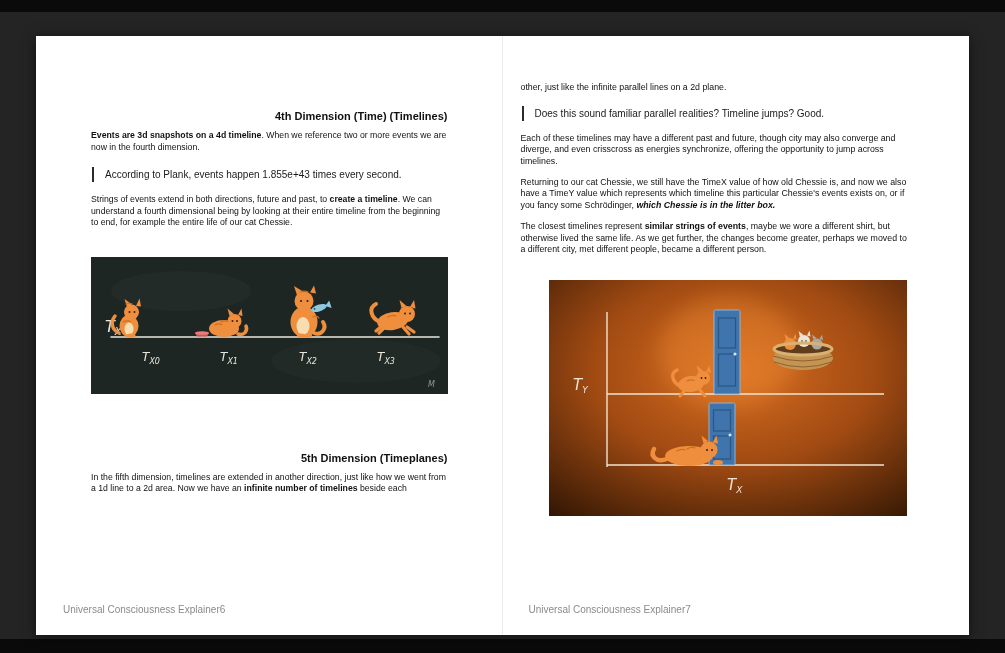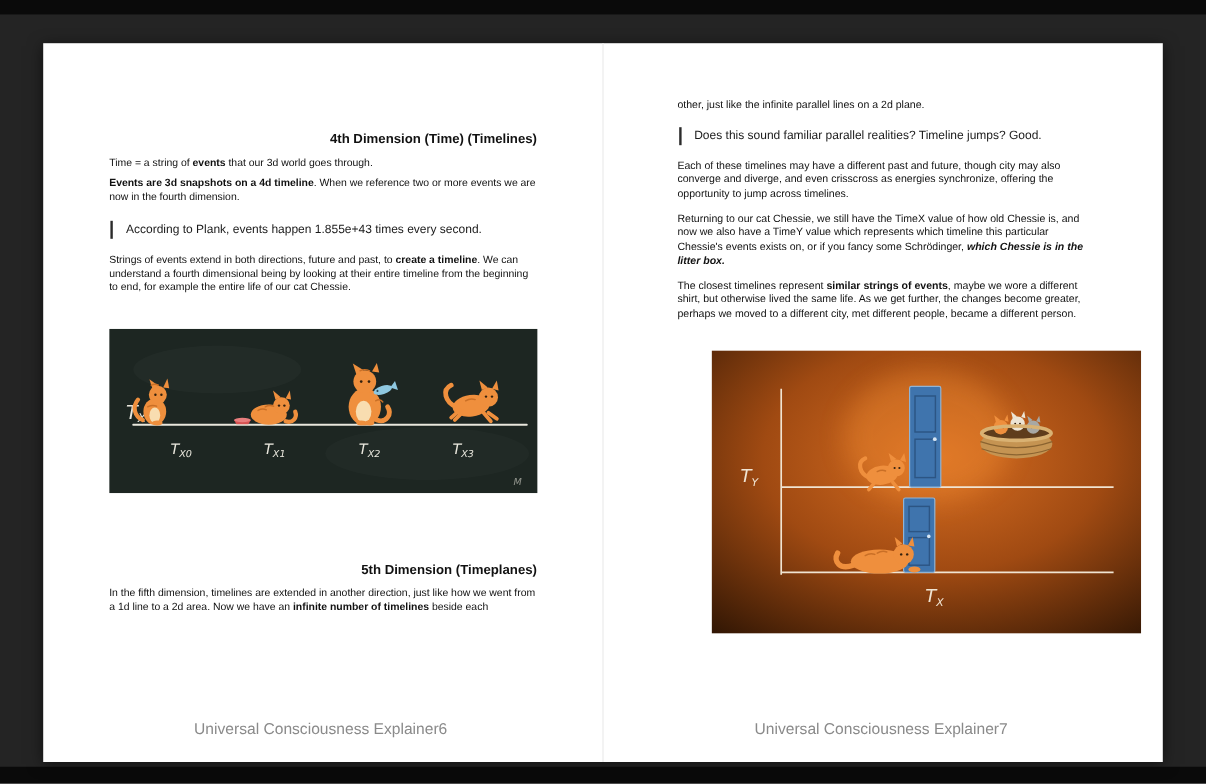--- a/index.html
+++ b/index.html
@@ -3,32 +3,32 @@
 <meta charset="utf-8">
 <style>
   *{box-sizing:border-box;margin:0;padding:0;}
   body{background:#0a0a0a;font-family:"Liberation Sans",sans-serif;}
   .stage{position:relative;width:1005px;height:653px;background:var(--frame-bg,#0a0a0a);overflow:hidden;}
   .workspace{position:absolute;left:0;right:0;top:12px;bottom:14px;background:var(--workspace-bg,#242424);}
   .spread{position:absolute;left:36px;top:24px;width:933px;height:599px;background:var(--page-bg,#fff);display:flex;box-shadow:0 2px 12px rgba(0,0,0,.55);}
   .page{position:relative;width:50%;height:100%;color:var(--text-color,#111);}
   .page.left{border-right:1px solid #ececec;}
   .content-left{padding:74px 54px 0 55px;}
-  .content-right{padding:46px 56px 0 18px;margin-left:44px;}
+  .content-right{padding:46px 56px 0 18px;}
   h3{font-size:11px;font-weight:bold;margin:0 0 8px;text-align:right;}
   .h-second{margin-top:58px;}
   p{font-size:8.7px;line-height:1.33;margin:0 0 5.5px;}
   .content-right p{font-size:8.8px;margin:0 0 9px;}
   .b{font-weight:bold;}
   .bi{font-weight:bold;font-style:italic;}
   .pull-quote{border-left:2.5px solid var(--quote-bar,#2b2b2b);padding:1px 0 1px 11px;margin:14px 0 12px 1px;font-size:10px;line-height:1.3;color:#1a1a1a;}
   .content-right .pull-quote{margin:12px 0 12px 1px;}
   .fig-chalkboard{display:block;margin-top:28px;width:357px;height:137px;}
   .fig-room{display:block;margin:24px 0 0 28px;width:358px;height:236px;}
-  .page-footer{position:absolute;bottom:20px;display:flex;justify-content:center;font-size:13px;color:var(--footer-text,#8a8a8a);}
+  .page-footer{position:absolute;bottom:20px;display:flex;justify-content:flex-start;font-size:10px;color:var(--footer-text,#8a8a8a);}
   .footer-left{left:27px;right:30px;}
   .footer-right{left:26px;right:29px;}
   
   .chalk-line{stroke:var(--chalk,#e9e7dd);stroke-width:1.6;stroke-linecap:round;}
   .chalk-text{fill:var(--chalk,#e9e7dd);font-family:"DejaVu Sans",sans-serif;font-style:italic;}
   
   .room-line{stroke:var(--room-line,#f0e4d2);stroke-width:1.4;}
   .room-text{fill:var(--room-line,#f0e4d2);font-family:"DejaVu Sans",sans-serif;font-style:italic;}
   
   .cat-fill{fill:var(--cat-orange,#ef8f3d);}
@@ -42,21 +42,20 @@
 </head>
 <body>
 
 <div class="stage">
   <div class="workspace">
     <div class="spread">
 
       <div class="page left">
         <section class="content-left">
           <h3>4th Dimension (Time) (Timelines)</h3>
-          <p><span>Time = a string of </span><span class="b">events</span><span> that our 3d world goes through.</span></p>
           <p><span class="b">Events are 3d snapshots on a 4d timeline</span><span>. When we reference two or more events we are now in the fourth dimension.</span></p>
           <blockquote class="pull-quote"><span>According to Plank, events happen 1.855e+43 times every second.</span></blockquote>
           <p><span>Strings of events extend in both directions, future and past, to </span><span class="b">create a timeline</span><span>. We can understand a fourth dimensional being by looking at their entire timeline from the beginning to end, for example the entire life of our cat Chessie.</span></p>
 
           <svg class="fig-chalkboard" viewBox="0 0 357 137">
             <rect x="0" y="0" width="357" height="137" fill="var(--board-bg,#1d2622)"></rect>
             <ellipse cx="90" cy="34" rx="70" ry="20" fill="#ffffff" opacity="0.025"></ellipse>
             <ellipse cx="265" cy="104" rx="85" ry="22" fill="#ffffff" opacity="0.02"></ellipse>
 
             <line class="chalk-line" x1="20" y1="80" x2="348" y2="80"></line>

